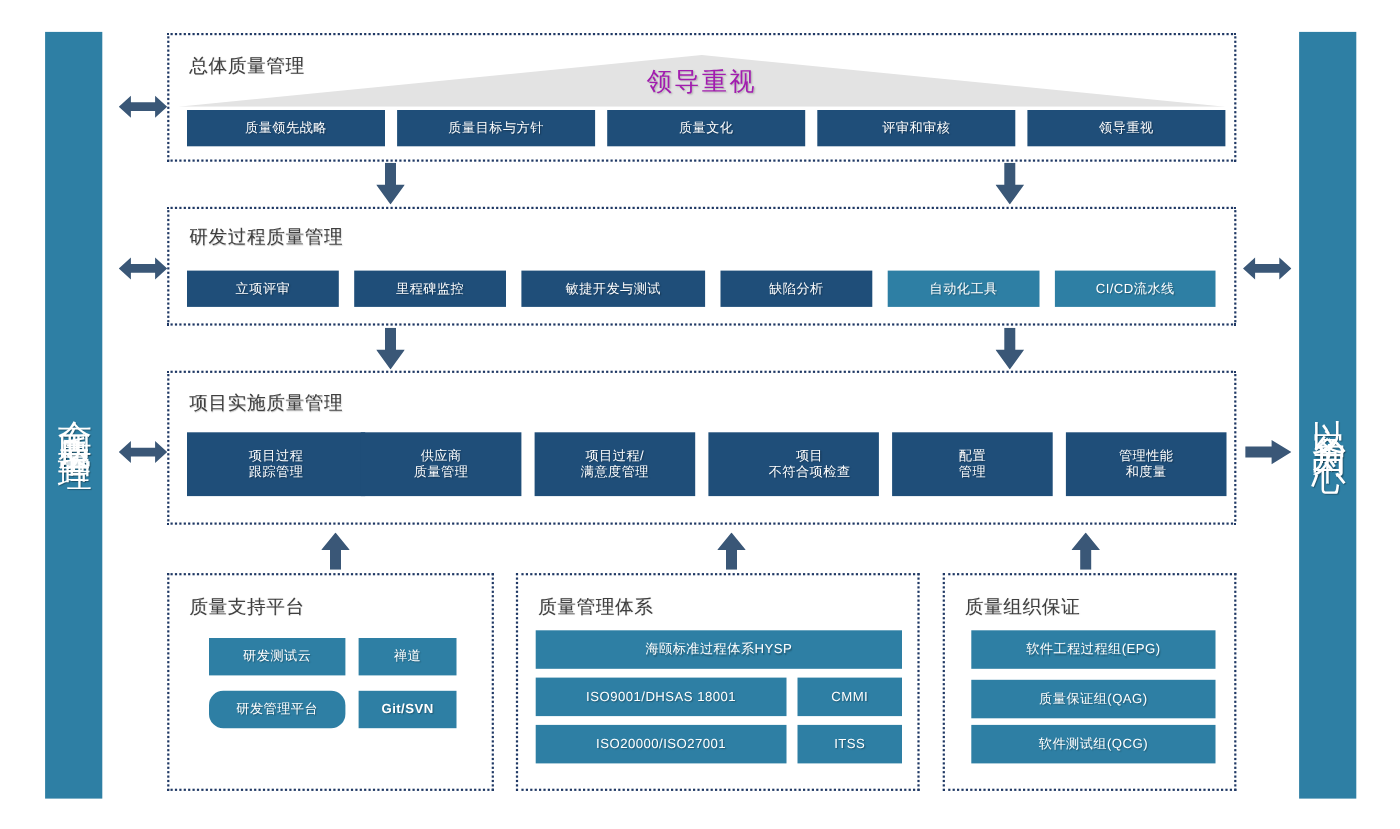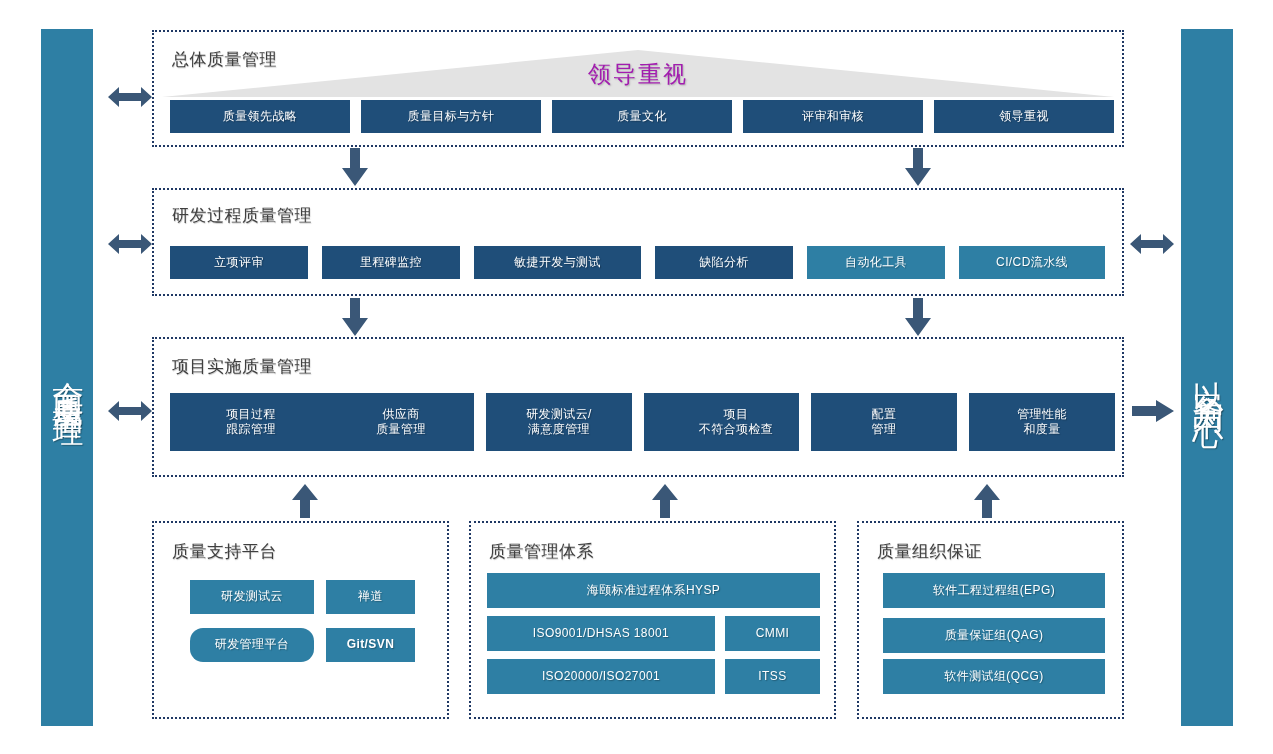--- a/index.html
+++ b/index.html
@@ -167,21 +167,21 @@
 
     <div class="chip navy" style="left:16px;  top:54px; width:162px; height:58px; flex-direction:column;">
       <span class="l2">项目过程</span>
       <span class="l2">跟踪管理</span>
     </div>
     <div class="chip navy" style="left:174px; top:54px; width:146px; height:58px; flex-direction:column;">
       <span class="l2">供应商</span>
       <span class="l2">质量管理</span>
     </div>
     <div class="chip navy" style="left:332px; top:54px; width:146px; height:58px; flex-direction:column;">
-      <span class="l2">研发测试云/</span>
+      <span class="l2">项目过程/</span>
       <span class="l2">满意度管理</span>
     </div>
     <div class="chip navy" style="left:490px; top:54px; width:155px; height:58px; flex-direction:column;padding-left:29px;">
       <span class="l2">项目</span>
       <span class="l2">不符合项检查</span>
     </div>
     <div class="chip navy" style="left:657px; top:54px; width:146px; height:58px; flex-direction:column;">
       <span class="l2">配置</span>
       <span class="l2">管理</span>
     </div>

